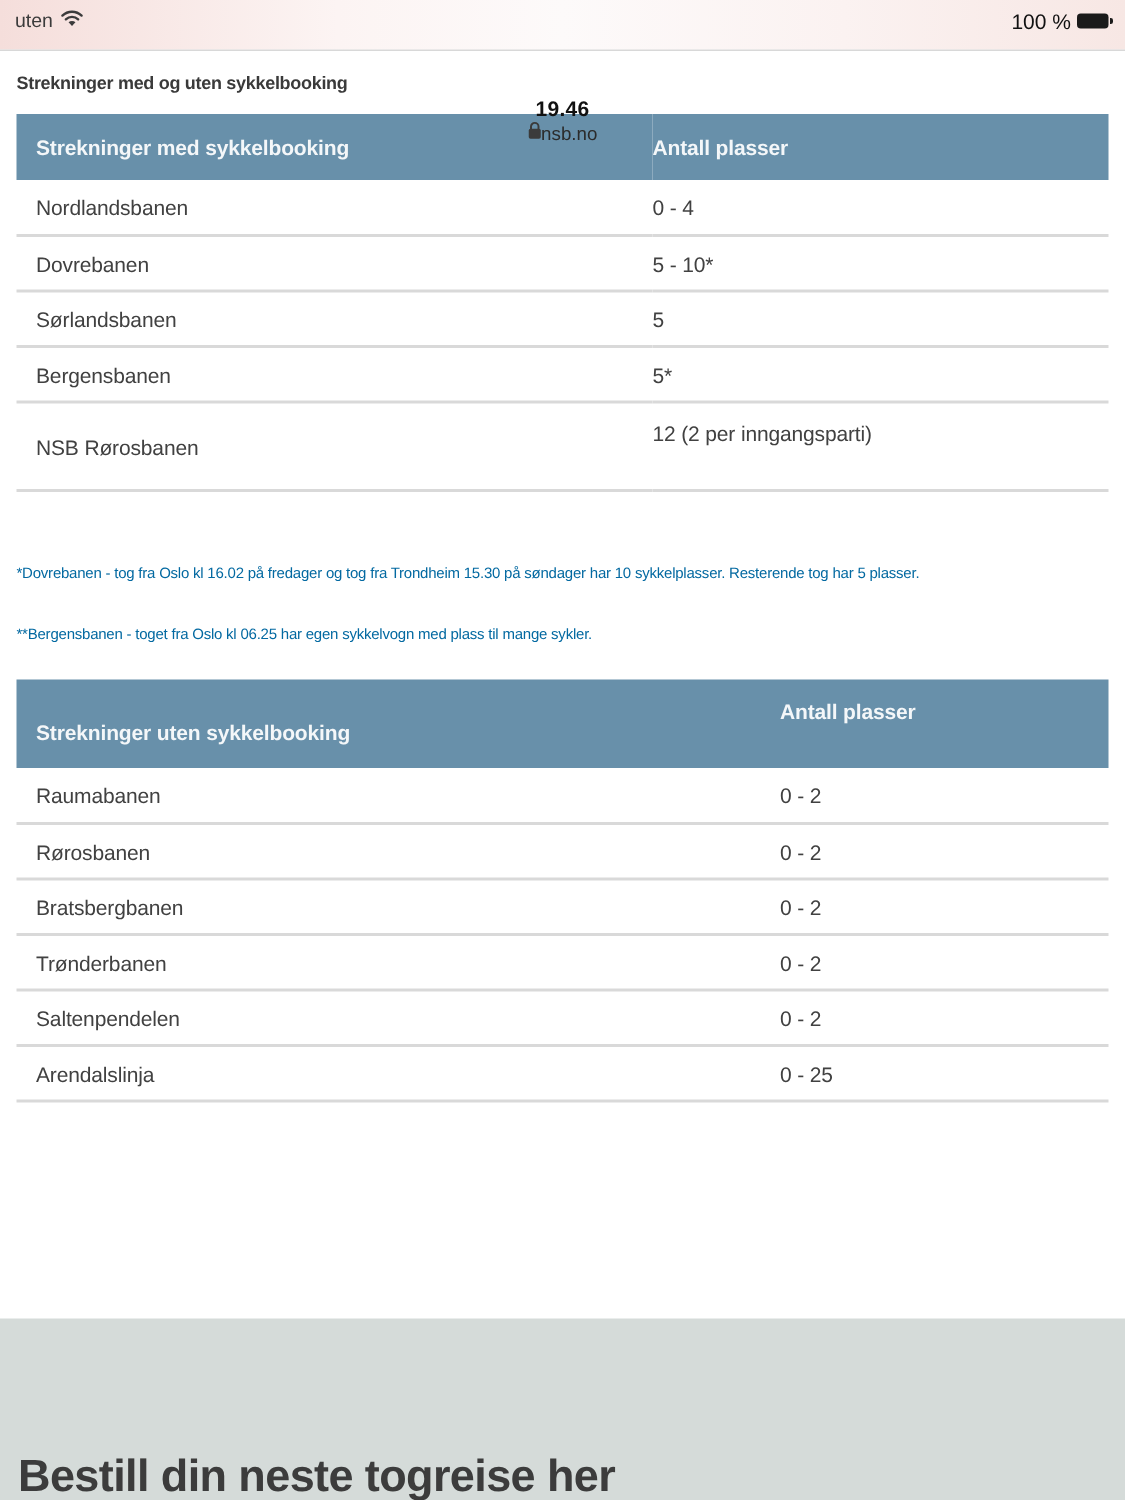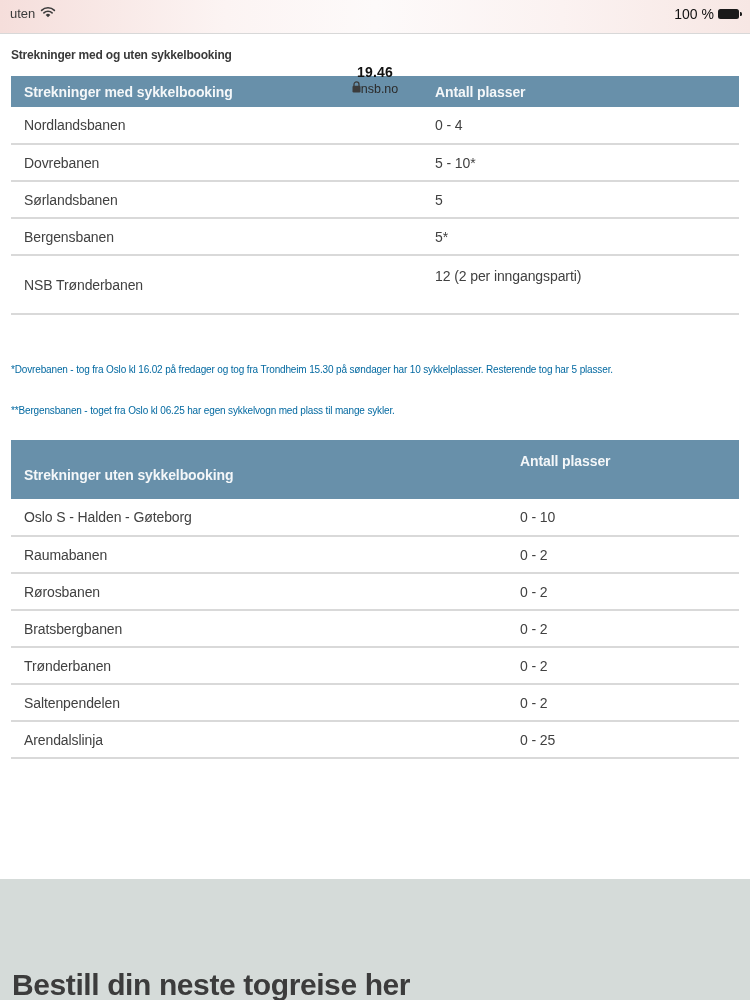--- a/index.html
+++ b/index.html
@@ -54,21 +54,21 @@
 
   table { width: 100%; border-collapse: collapse; table-layout: fixed; }
   th {
     background: #6890aa;
     color: #f4f7f9;
     font-size: 14px;
     font-weight: bold;
     text-align: left;
     letter-spacing: -0.1px;
   }
-  .t1 th { height: 31px; vertical-align: middle; }
+  .t1 th { height: 44px; vertical-align: middle; }
   .t1 th.c1 { padding-left: 13px; }
   .t2 th { height: 59px; }
   .t2 th.c1 { vertical-align: middle; padding-left: 13px; padding-top: 10px; }
   .t2 th.c2 { vertical-align: top; padding-top: 13px; }
   td {
     height: 37px;
     border-bottom: 2px solid #d9d9d9;
     font-size: 14px;
     color: #414141;
     vertical-align: middle;
@@ -165,21 +165,21 @@
       </tr>
       <tr>
         <td class="c1">Sørlandsbanen</td>
         <td class="c2">5</td>
       </tr>
       <tr>
         <td class="c1">Bergensbanen</td>
         <td class="c2">5*</td>
       </tr>
       <tr class="row-tall">
-        <td class="c1">NSB Trønderbanen</td>
+        <td class="c1">NSB Rørosbanen</td>
         <td class="c2">12 (2 per inngangsparti)</td>
       </tr>
     </tbody>
   </table>
 
   <p class="footnote fn1">*Dovrebanen - tog fra Oslo kl 16.02 på fredager og tog fra Trondheim 15.30 på søndager har 10 sykkelplasser. Resterende tog har 5 plasser.</p>
   <p class="footnote fn2">**Bergensbanen - toget fra Oslo kl 06.25 har egen sykkelvogn med plass til mange sykler.</p>
 
   <table class="t2">
     <colgroup>
@@ -187,24 +187,20 @@
         <col>
       </colgroup>
     <thead>
       <tr>
         <th class="c1">Strekninger uten sykkelbooking</th>
         <th class="c2">Antall plasser</th>
       </tr>
     </thead>
     <tbody>
       <tr>
-        <td class="c1">Oslo S - Halden - Gøteborg</td>
-        <td class="c2">0 - 10</td>
-      </tr>
-      <tr>
         <td class="c1">Raumabanen</td>
         <td class="c2">0 - 2</td>
       </tr>
       <tr>
         <td class="c1">Rørosbanen</td>
         <td class="c2">0 - 2</td>
       </tr>
       <tr>
         <td class="c1">Bratsbergbanen</td>
         <td class="c2">0 - 2</td>

